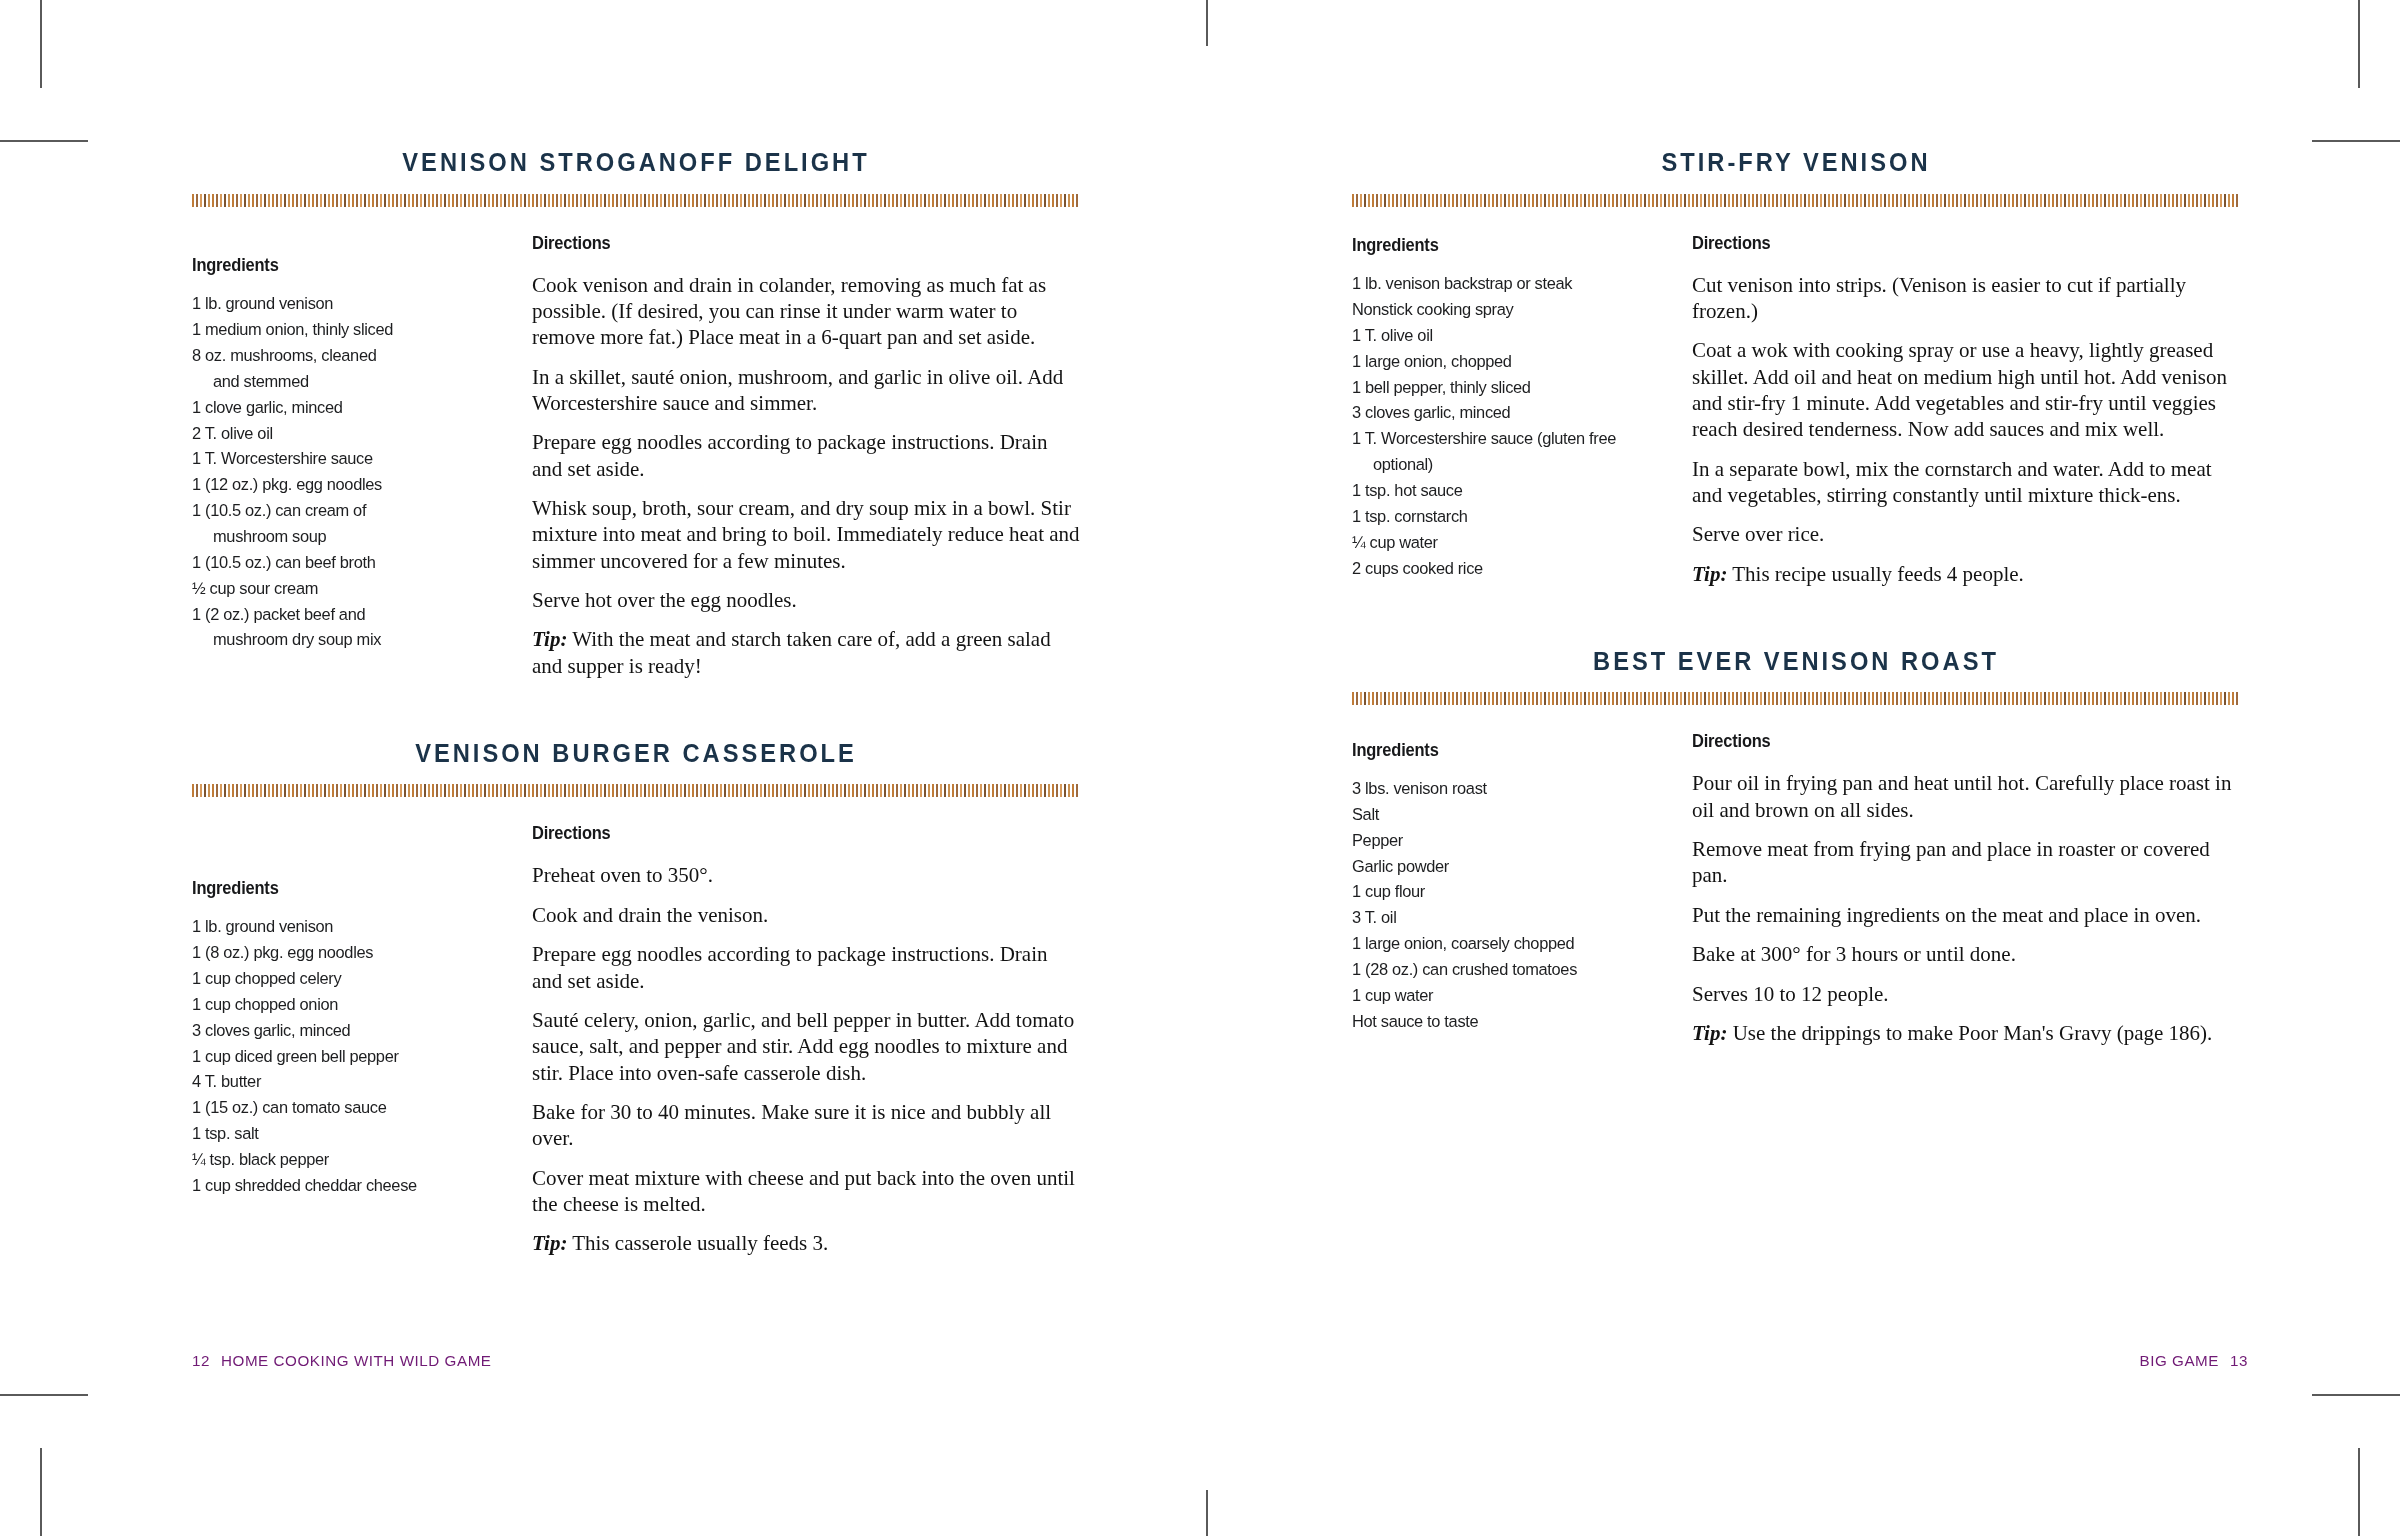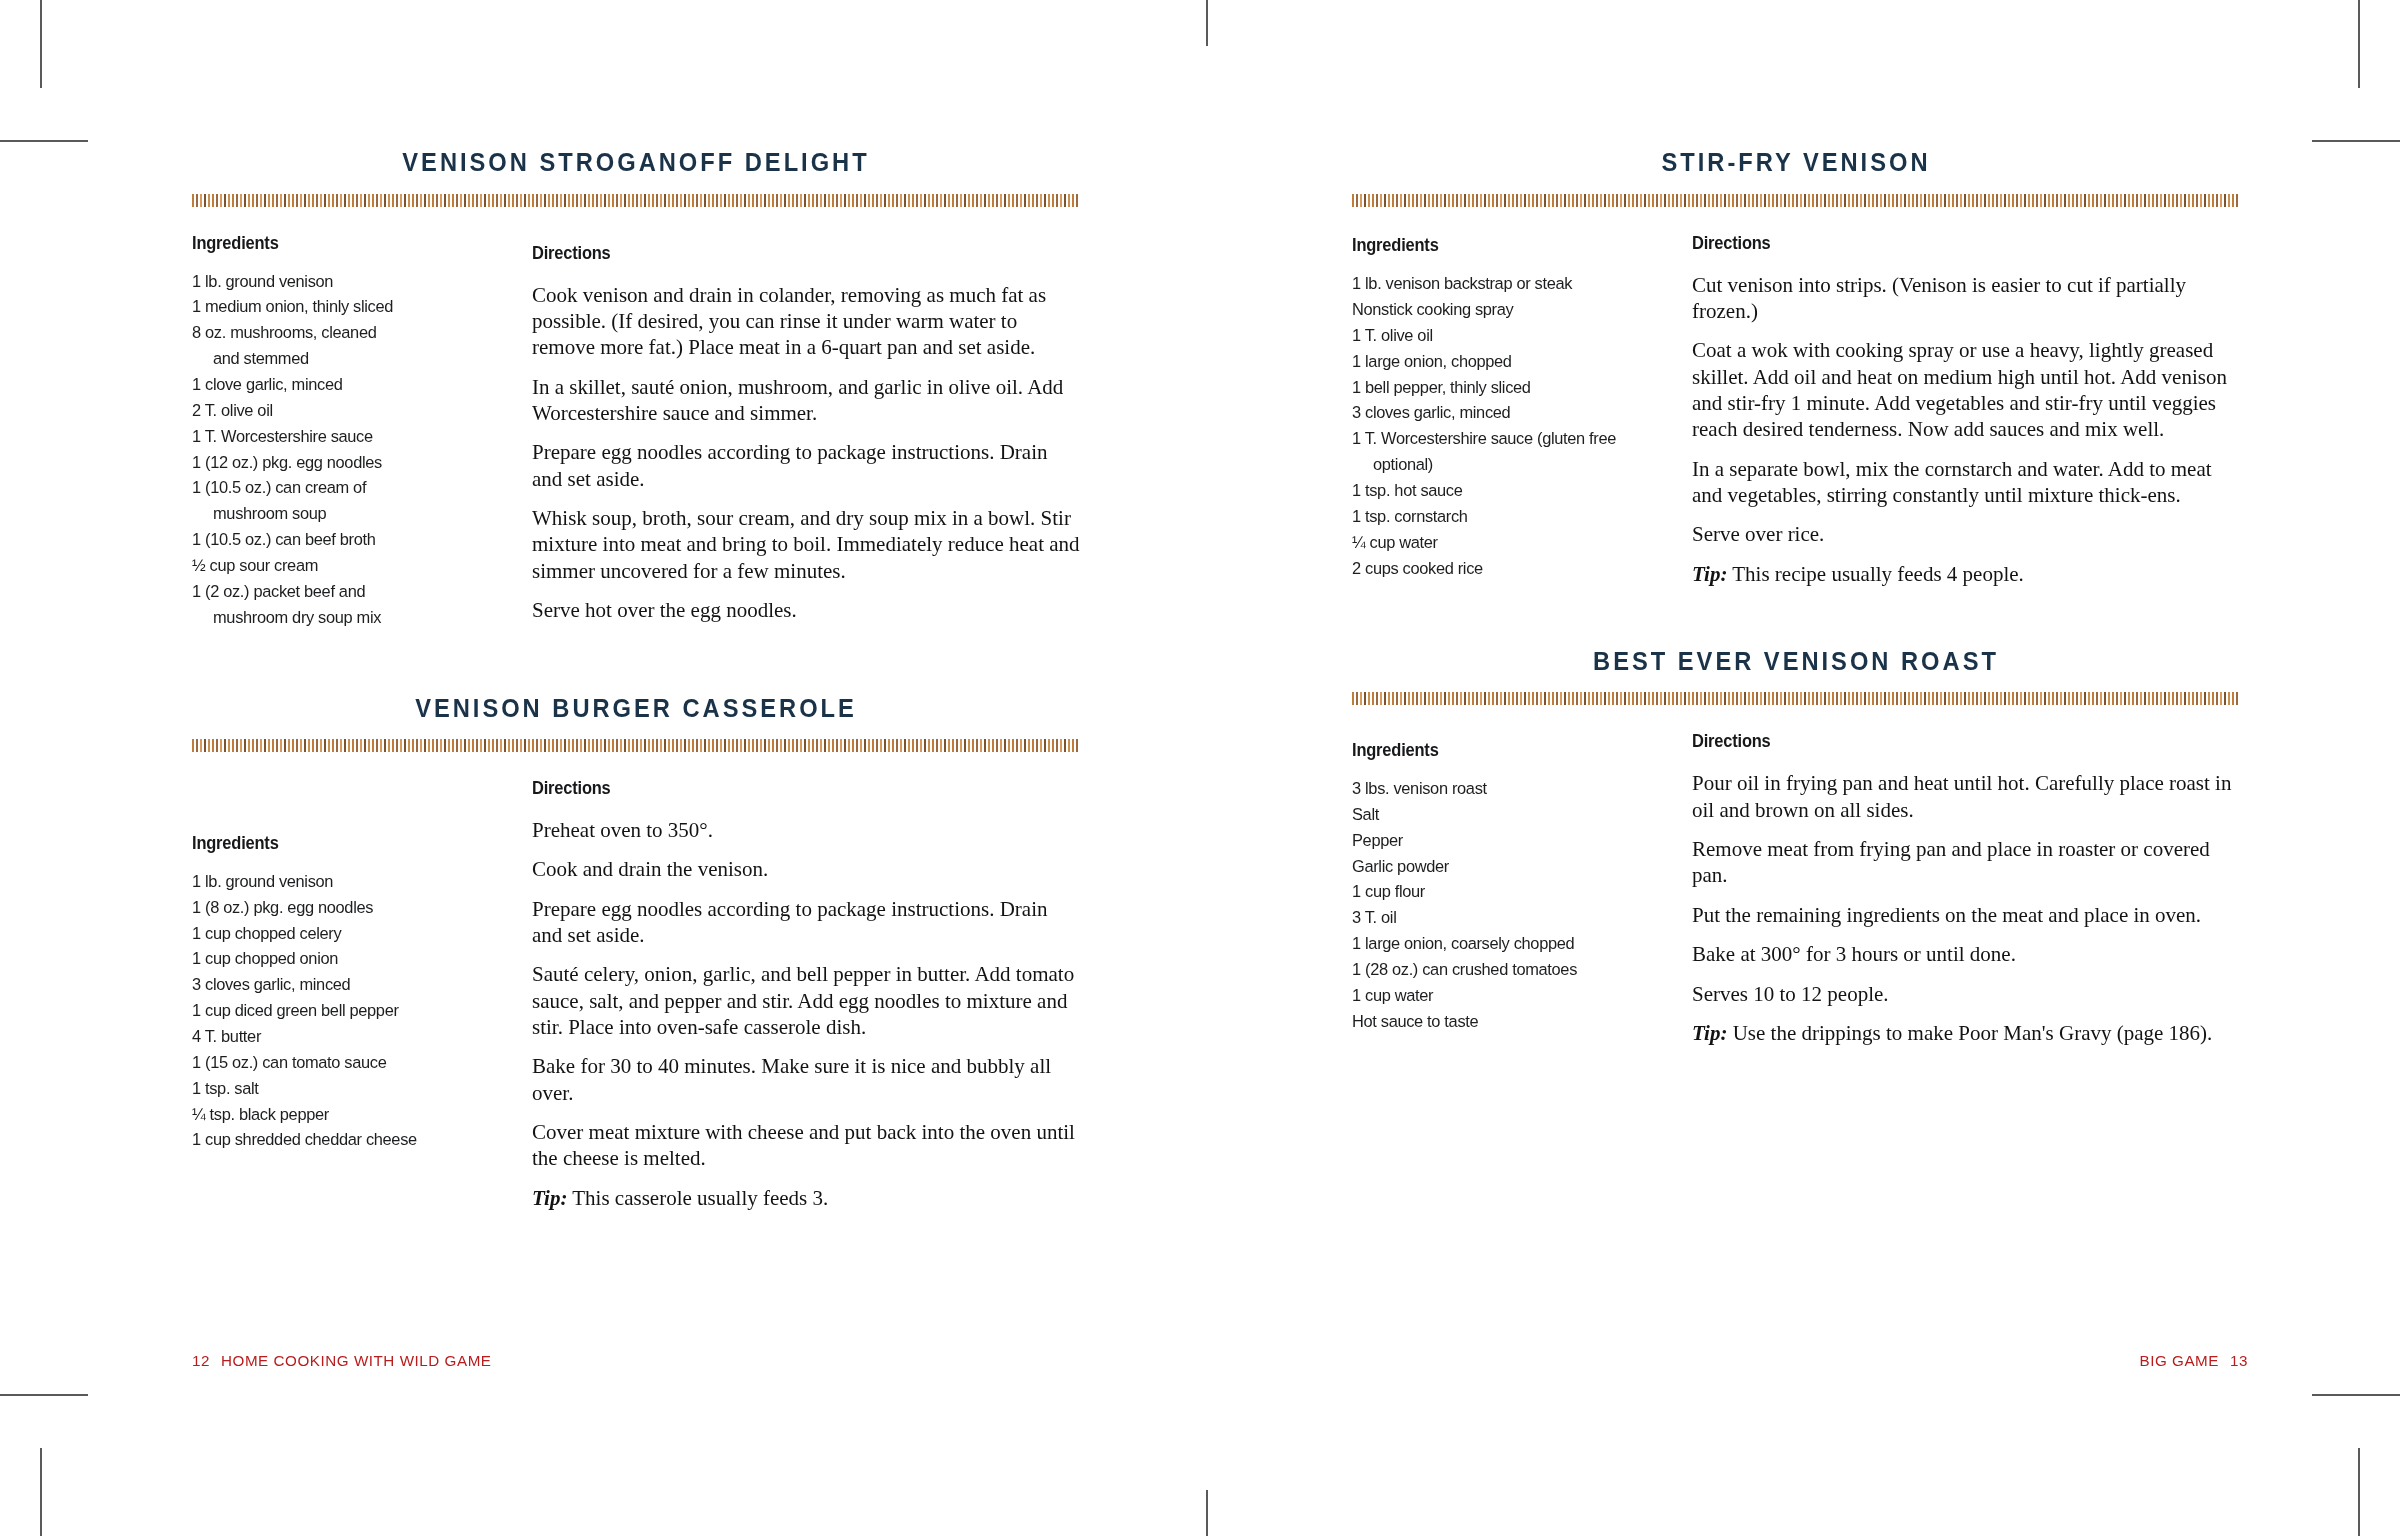--- a/index.html
+++ b/index.html
@@ -138,21 +138,21 @@
     font-weight: bold;
     font-style: italic;
   }
 
   
   .footer {
     position: absolute;
     bottom: 167px;
     font-family: "Liberation Sans", sans-serif;
     font-size: 15.2px;
-    color: #b91c1c;
+    color: #701a75;
     letter-spacing: 0.55px;
     white-space: nowrap;
   }
   .footer-left  { left: 192px; }
   .footer-right { right: 152px; }
   .footer .num   { padding: 0 11px 0 0; }
   .footer .numr  { padding: 0 0 0 11px; }
 </style>
 </head>
 <body>
@@ -197,20 +197,21 @@
             </ul>
           </div>
           <div class="col-dir">
             <div class="col-head">Directions</div>
             <div class="dir-body">
               <p>Cook venison and drain in colander, removing as much fat as possible. (If desired, you can rinse it under warm water to remove more fat.) Place meat in a 6-quart pan and set aside.</p>
               <p>In a skillet, sauté onion, mushroom, and garlic in olive oil. Add Worcestershire sauce and simmer.</p>
               <p>Prepare egg noodles according to package instructions. Drain and set aside.</p>
               <p>Whisk soup, broth, sour cream, and dry soup mix in a bowl. Stir mixture into meat and bring to boil. Immediately reduce heat and simmer uncovered for a few minutes.</p>
               <p>Serve hot over the egg noodles.</p>
+              <p><span class="tip">Tip:</span> <span>With the meat and starch taken care of, add a green salad and supper is ready!</span></p>
             </div>
           </div>
         </div>
       </div>
 
       <div class="recipe second">
         <div class="recipe-title">VENISON BURGER CASSEROLE</div>
         <div class="rule"></div>
         <div class="cols">
           <div class="col-ing">

